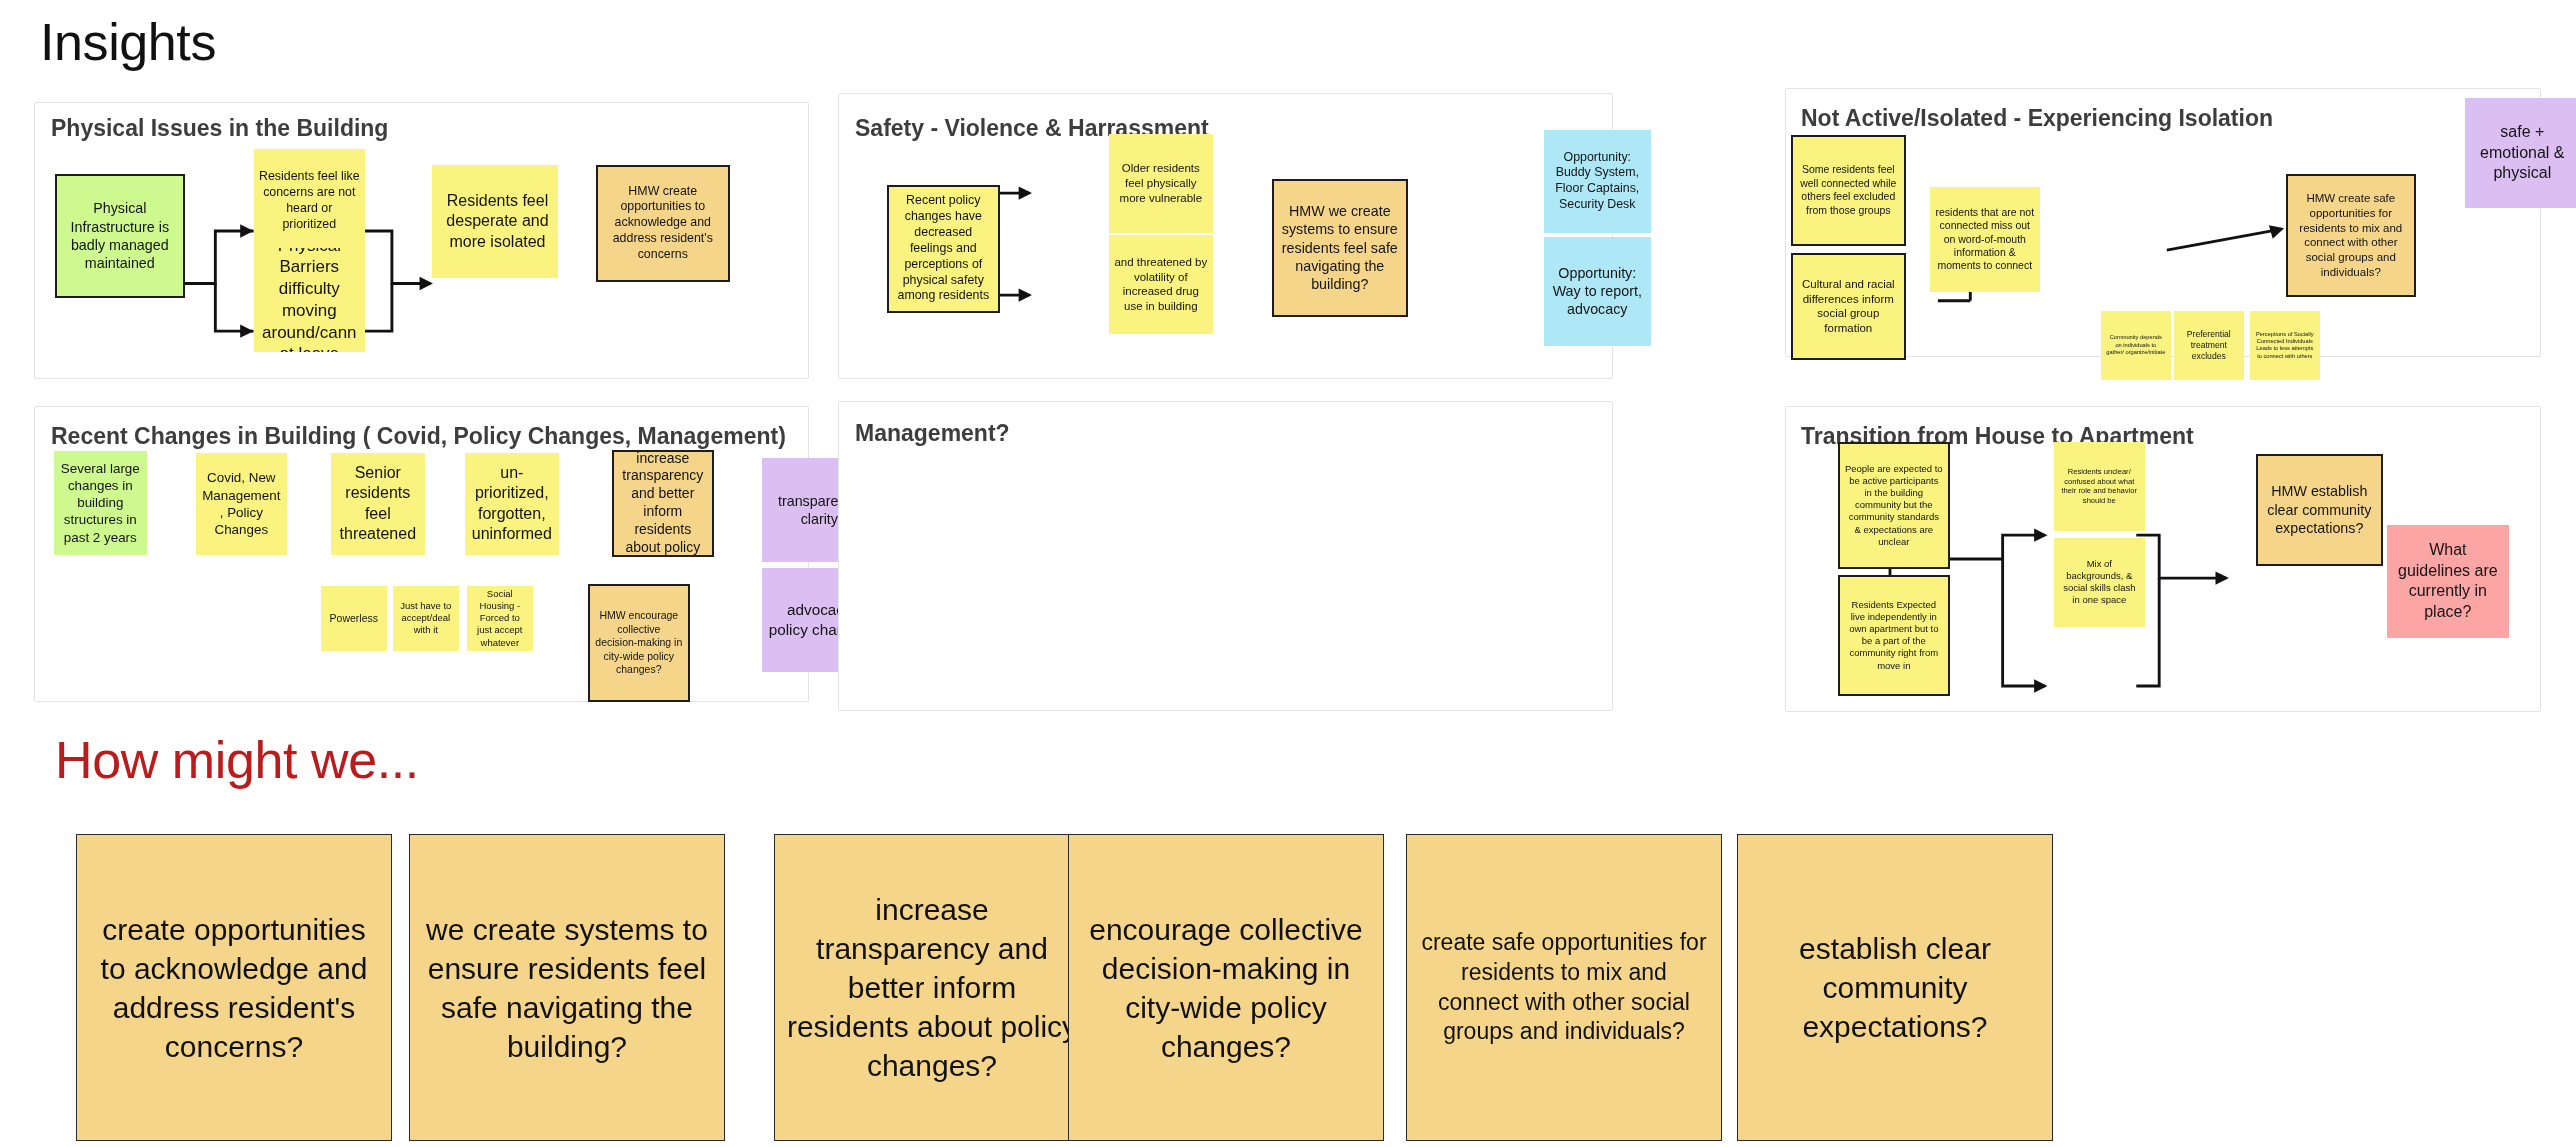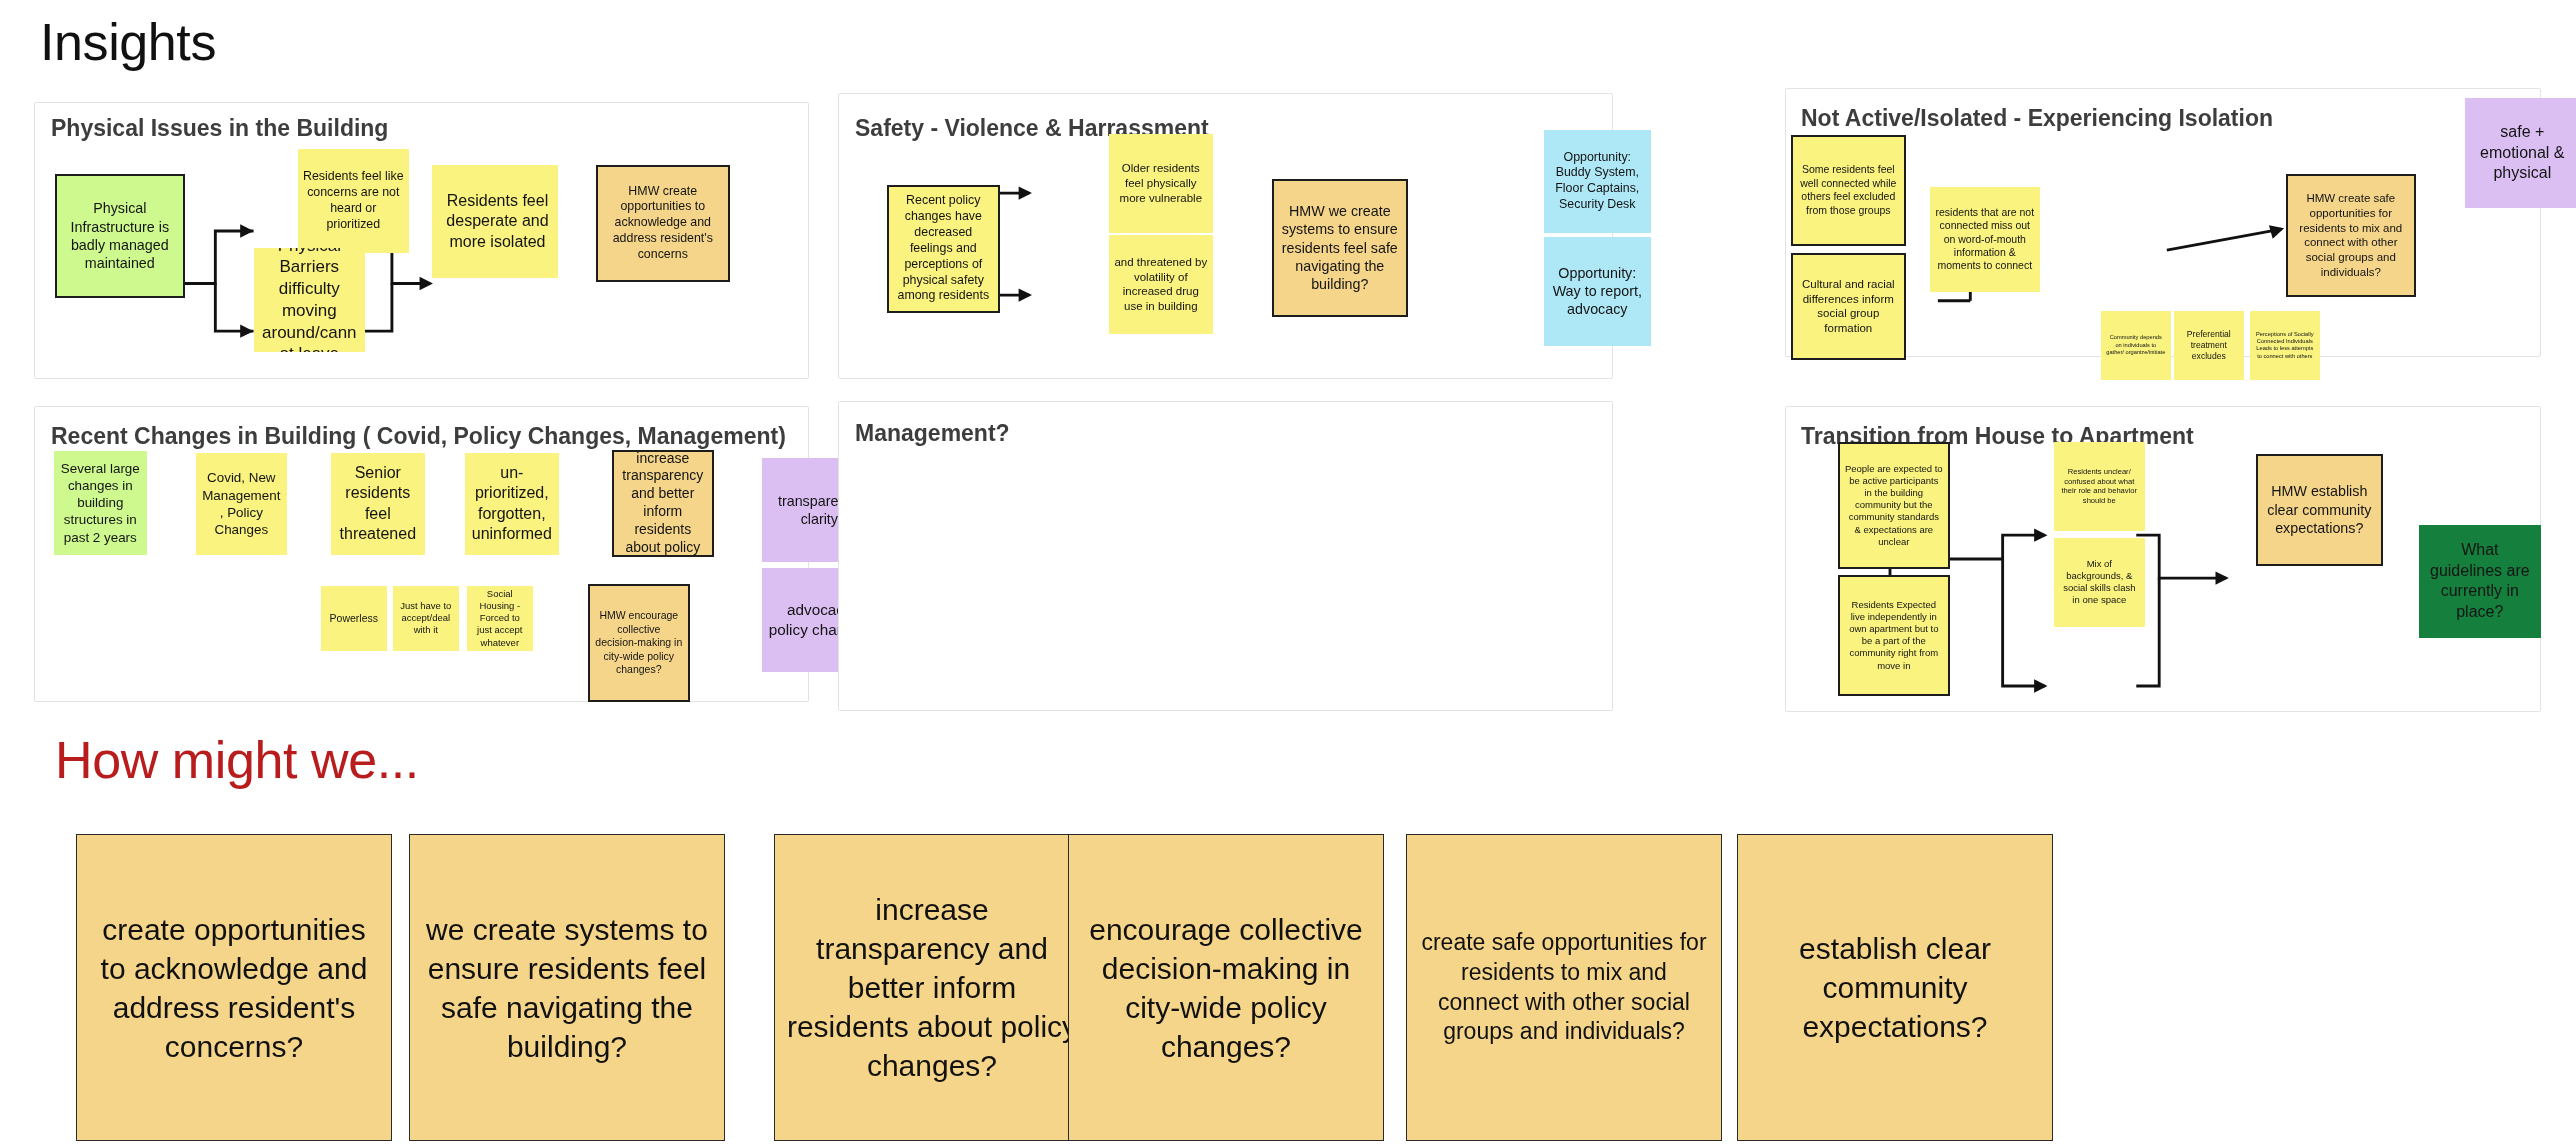--- a/index.html
+++ b/index.html
@@ -48,21 +48,21 @@
     padding:3.8px 4.8px;
     overflow:hidden;
     word-wrap:break-word;
   }
   .note span{display:block;width:100%;}
   .yellow{background:#faf37f;}
   .green{background:#cdf98f;}
   .orange{background:#f5d58a;border:2.9px solid #1d1d1d;}
   .blue{background:#aee8f7;}
   .purple{background:#dcbff2;}
-  .pink{background:#15803d;margin-left:32px;}
+  .pink{background:#fca5a5;}
   .bordered{border:2.9px solid #1d1d1d;}
 
   
   .conn{position:absolute;pointer-events:none;}
 
   
   .hmw-card{
     position:absolute;
     background:#f5d58a;
     border:1.9px solid #2a2a2a;
@@ -90,21 +90,21 @@
     <path d="M333,240 L375,240 L375,190"></path>
   </g>
   <polygon points="230,135 216,128 216,142" fill="#111"></polygon>
   <polygon points="230,240 216,233 216,247" fill="#111"></polygon>
   <polygon points="418,190 404,183 404,197" fill="#111"></polygon>
 </svg>
 
 <div class="note green bordered" style="left:55px;top:174px;width:116px;height:112px;font-size:14.3px;">
   <span>Physical Infrastructure is badly managed maintained</span>
 </div>
-<div class="note yellow" style="left:254px;top:149px;width:101px;height:96px;font-size:12.4px;margin-left:44px;">
+<div class="note yellow" style="left:254px;top:149px;width:101px;height:96px;font-size:12.4px;">
   <span>Residents feel like concerns are not heard or prioritized</span>
 </div>
 <div class="note yellow" style="left:254px;top:248px;width:101px;height:96px;font-size:17px;">
   <span>Physical Barriers difficulty moving around/cannot leave</span>
 </div>
 <div class="note yellow" style="left:432px;top:165px;width:111px;height:105px;font-size:16px;padding-left:10px;">
   <span>Residents feel desperate and more isolated</span>
 </div>
 <div class="note orange" style="left:596px;top:165px;width:120px;height:105px;font-size:12.4px;">
   <span>HMW create opportunities to acknowledge and address resident's concerns</span>

